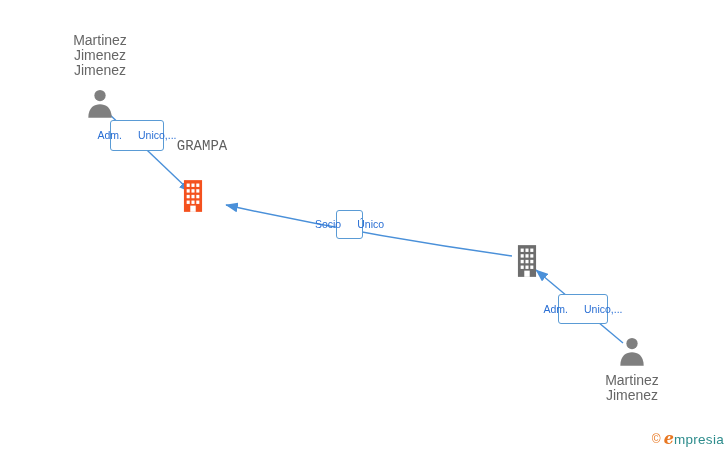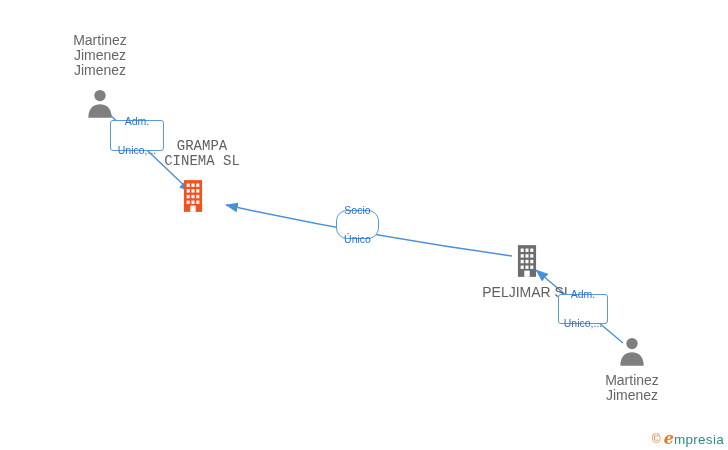--- a/index.html
+++ b/index.html
@@ -11,21 +11,21 @@
   .edge { stroke:#4a90d9; stroke-width:1.4; fill:none; }
   .icon { position:absolute; }
   .nlabel {
     position:absolute; text-align:center; color:#666666;
     font-size:14px; line-height:15px;
   }
   .company-label { color:#5f5f5f; }
   .ebox {
     position:absolute; background:#ffffff; border:1px solid #5a9bd5; border-radius:3px;
     color:#2a6fd4; font-size:10.5px; line-height:13px;
-    display:flex; flex-direction:column; align-items:center; justify-content:center;
+    display:flex; flex-direction:row; align-items:center; justify-content:center;
     box-sizing:border-box;
     gap:16px;
   }
   .brand { position:absolute; right:4px; bottom:2px; white-space:nowrap; }
   .brand .copy { color:#e87722; font-size:12px; margin-right:3px; vertical-align:1px; }
   .brand .brand-e {
     color:#e87722; font-family:"DejaVu Serif", serif; font-style:italic;
     font-weight:700; font-size:16px;
   }
   .brand .brand-rest { color:#2d8c8c; font-size:13.5px; letter-spacing:0.3px; }
@@ -82,37 +82,33 @@
     <use href="#sym-person"></use>
   </svg>
 
   <div class="ebox" style="left:110px; top:120px; width:54px; height:31px;">
     <div>Adm.</div>
     <div>Unico,...</div>
   </div>
 
   <div class="nlabel company-label" style="left:142px; top:139px; width:120px;font-family:Liberation Mono, monospace;">
     <div>GRAMPA</div>
-    <div>CINEMA  SL</div>
   </div>
   <svg class="icon" style="left:178px; top:179px;" width="30" height="34" viewBox="0 0 26 30" fill="#f4511e">
     <use href="#sym-building"></use>
   </svg>
 
-  <div class="ebox" style="left:336px; top:210px; width:43px; height:29px;border-radius:11px;">
+  <div class="ebox" style="left:336px; top:210px; width:27px; height:29px;">
     <div>Socio</div>
     <div>Único</div>
   </div>
 
   <svg class="icon" style="left:512px; top:244px;" width="30" height="34" viewBox="0 0 26 30" fill="#6d6d6d">
     <use href="#sym-building"></use>
   </svg>
-  <div class="nlabel company-label" style="left:463px; top:285px; width:128px;">
-    <div>PELJIMAR SL</div>
-  </div>
 
   <div class="ebox" style="left:558px; top:294px; width:50px; height:30px;">
     <div>Adm.</div>
     <div>Unico,...</div>
   </div>
 
   <svg class="icon" style="left:617px; top:335px;" width="30" height="32" viewBox="0 0 24 26" fill="#7f7f7f">
     <use href="#sym-person"></use>
   </svg>
   <div class="nlabel" style="left:572px; top:373px; width:120px;">

